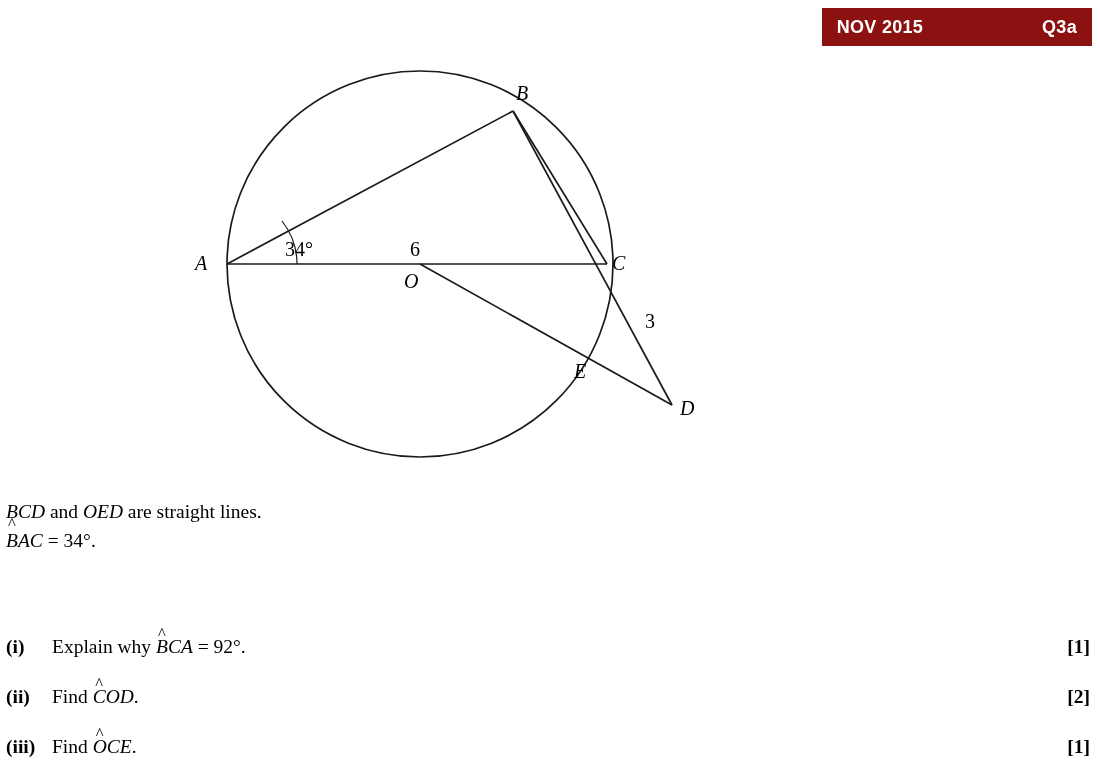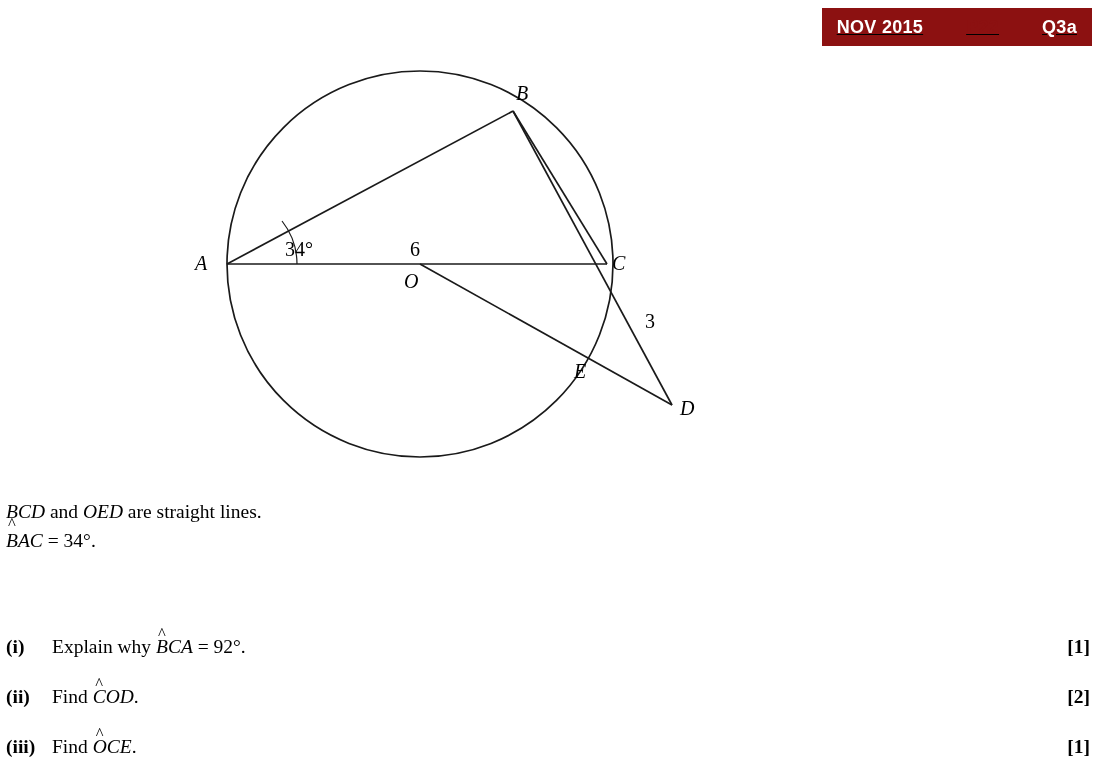--- a/index.html
+++ b/index.html
@@ -23,21 +23,20 @@
     right: 8px;
     display: flex;
     align-items: stretch;
     background: #8c1111;
     border: 1px solid #8c1111;
     font-family: "Liberation Sans", sans-serif;
     font-weight: bold;
     font-size: 18px;
     height: 38px;
     box-sizing: border-box;
-    text-decoration: underline;
   }
   .badge-seg {
     display: flex;
     align-items: center;
     justify-content: center;
     padding: 0 14px;
     color: #ffffff;
     letter-spacing: 0.3px;
   }
   .badge-seg.paper {

